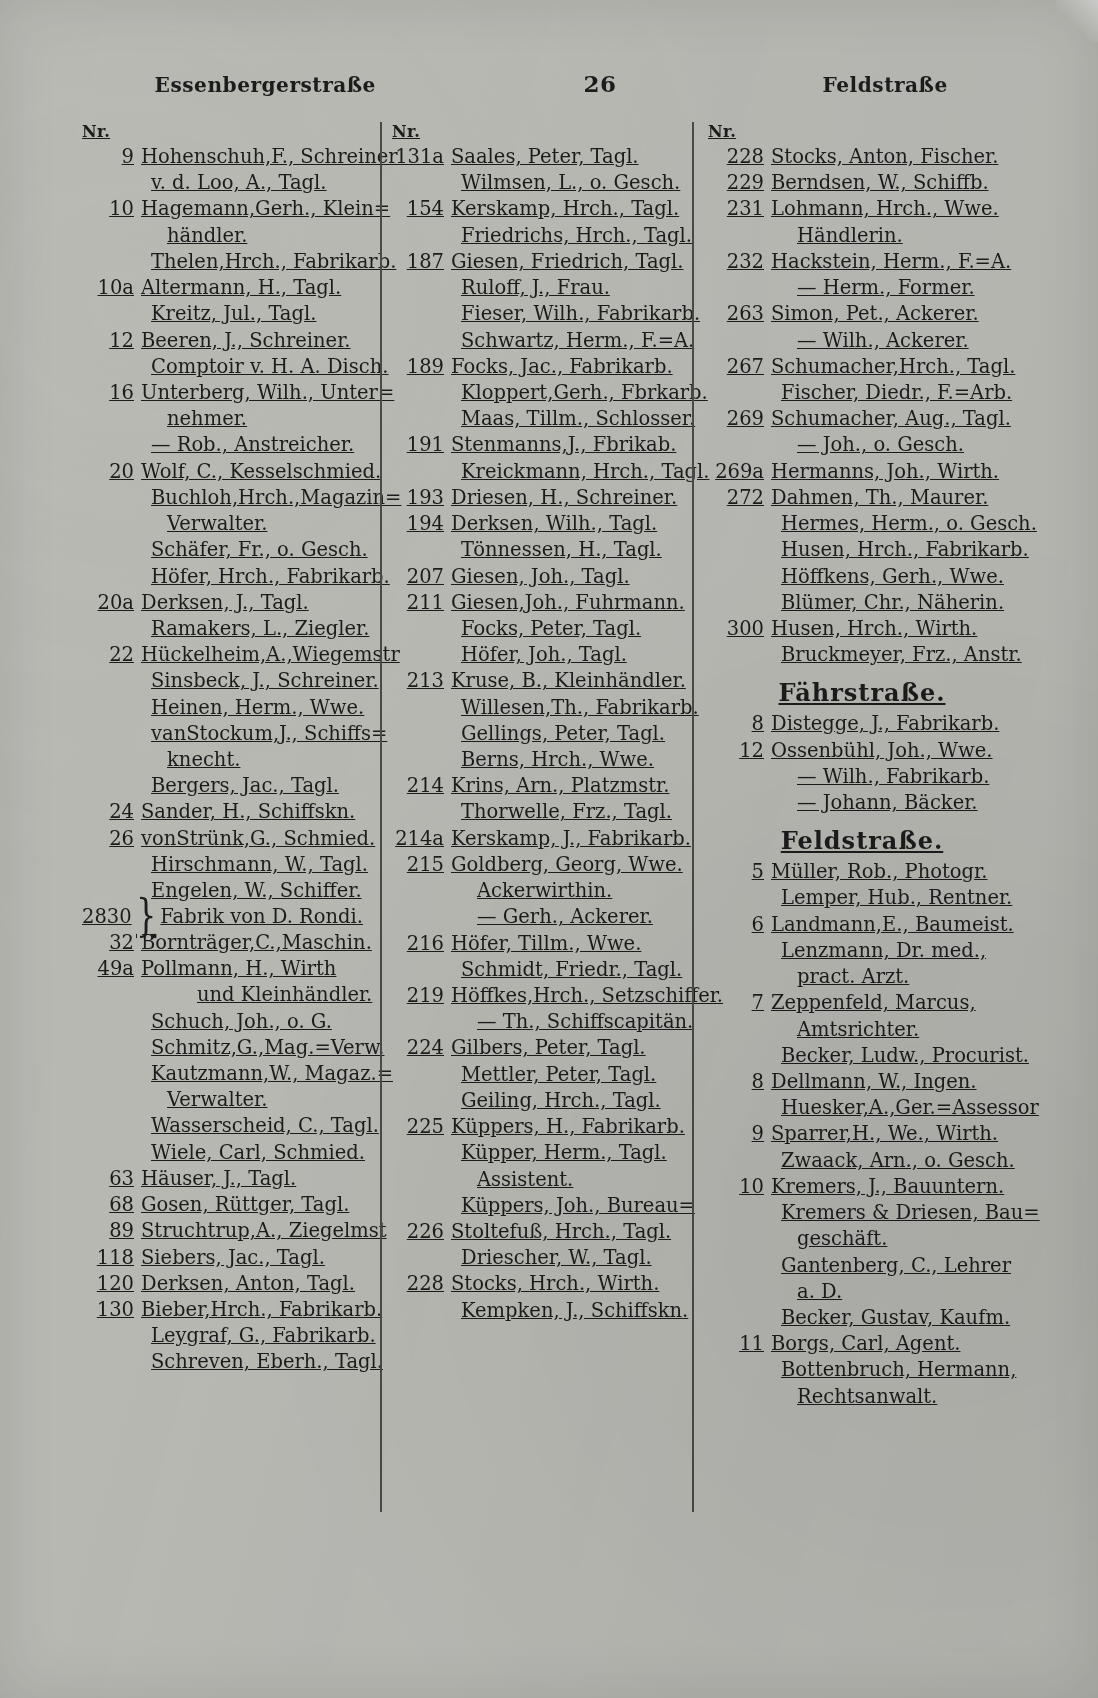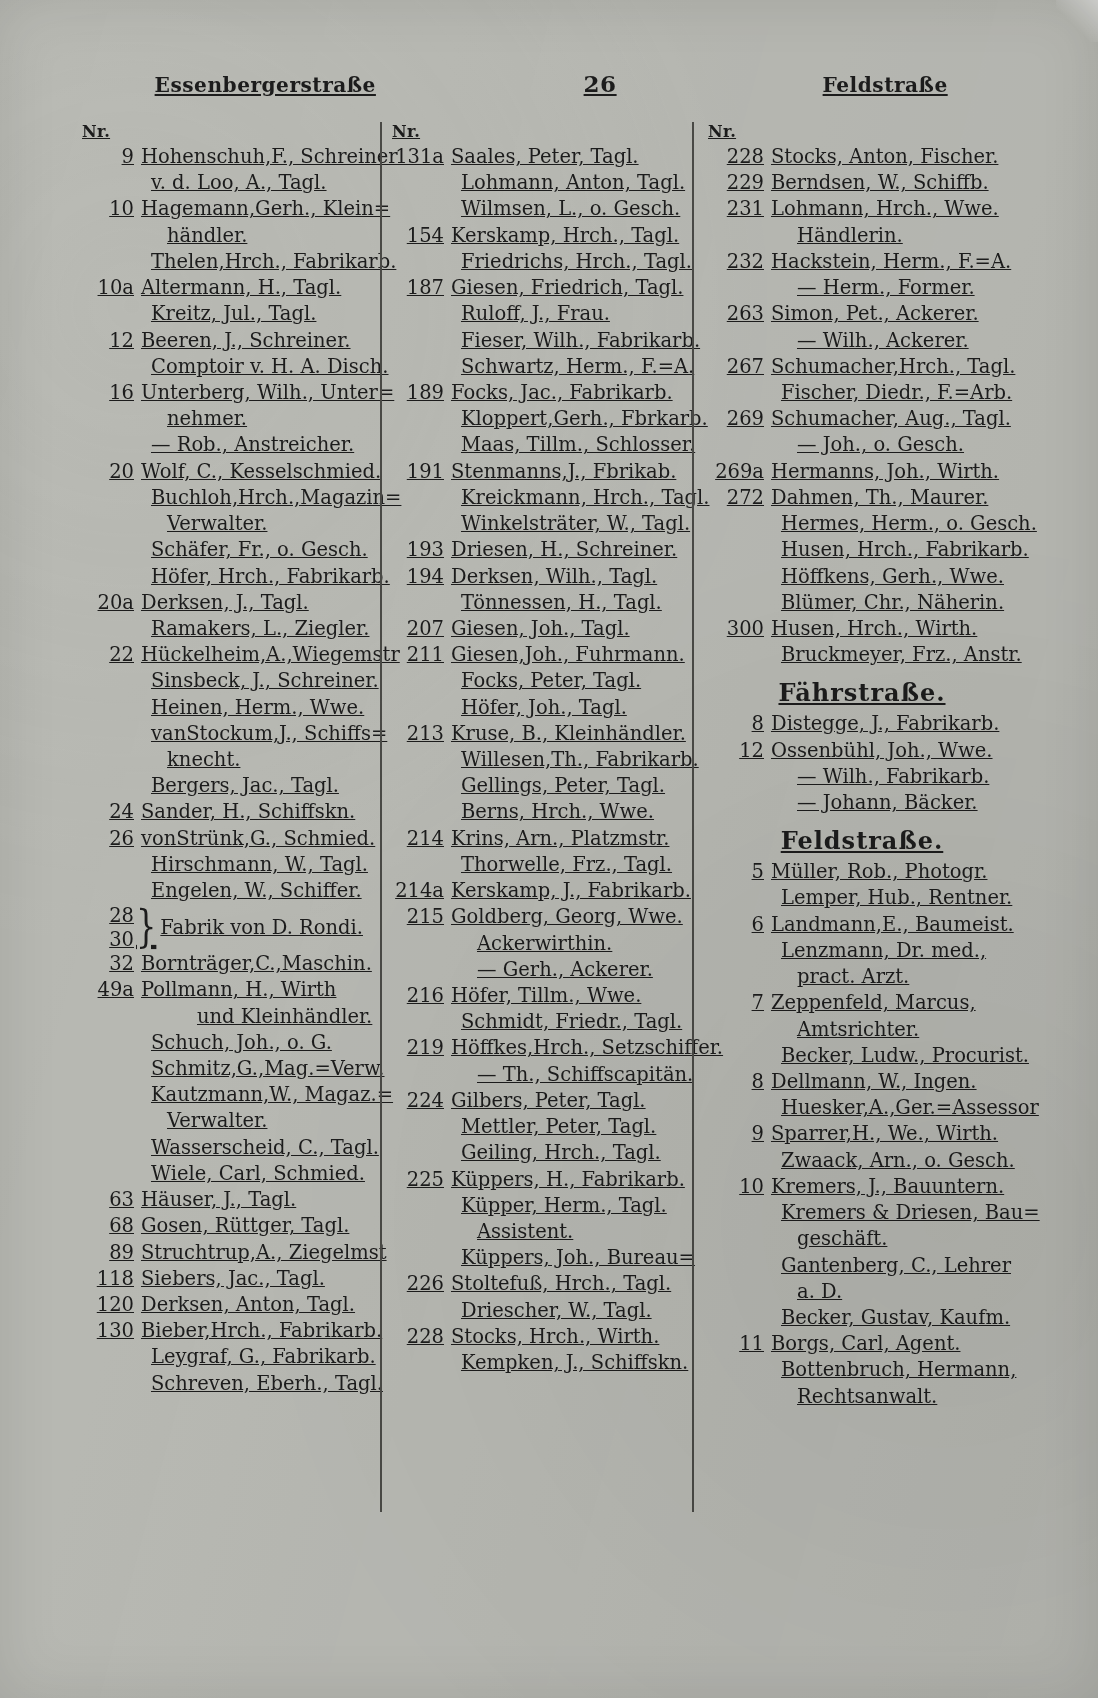--- a/index.html
+++ b/index.html
@@ -37,21 +37,20 @@
     position: absolute;
     top: 70px;
     left: 150px;
     width: 800px;
     height: 32px;
     display: flex;
     align-items: baseline;
     justify-content: space-between;
     font-size: 21px;
     letter-spacing: 0.5px;
-    text-decoration: underline;
   }
   .header .hdr-left,
   .header .hdr-right {
     font-family: "DejaVu Serif", serif;
     font-weight: 600;
     transform: scaleX(0.96);
   }
   .header .hdr-center {
     font-size: 23px;
     font-weight: 600;
@@ -115,21 +114,21 @@
     display: flex;
     align-items: center;
     font-size: 19.5px;
     line-height: 1.2;
   }
   .brace-nums {
     width: 52px;
     text-align: right;
     padding-right: 2px;
     display: flex;
-    flex-direction: column;
+    flex-direction: row;
     font-size: 19.5px;
   }
   .brace-mark {
     font-size: 32px;
     line-height: 0.8;
     margin-right: 4px;
     transform: scaleY(1.4);
   }
   .brace-txt { flex: 1; }
 
@@ -357,24 +356,20 @@
         </div>
       </div>
       <div class="col col-2">
         <div class="col-head">Nr.</div>
         <div class="entry">
           <div class="num">131a</div>
           <div class="txt">Saales, Peter, Tagl.</div>
         </div>
         <div class="entry indent1">
           <div class="num"></div>
-          <div class="txt">Lohmann, Anton, Tagl.</div>
-        </div>
-        <div class="entry indent1">
-          <div class="num"></div>
           <div class="txt">Wilmsen, L., o. Gesch.</div>
         </div>
         <div class="entry">
           <div class="num">154</div>
           <div class="txt">Kerskamp, Hrch., Tagl.</div>
         </div>
         <div class="entry indent1">
           <div class="num"></div>
           <div class="txt">Friedrichs, Hrch., Tagl.</div>
         </div>
@@ -406,24 +401,20 @@
           <div class="num"></div>
           <div class="txt">Maas, Tillm., Schlosser.</div>
         </div>
         <div class="entry">
           <div class="num">191</div>
           <div class="txt">Stenmanns,J., Fbrikab.</div>
         </div>
         <div class="entry indent1">
           <div class="num"></div>
           <div class="txt">Kreickmann, Hrch., Tagl.</div>
-        </div>
-        <div class="entry indent1">
-          <div class="num"></div>
-          <div class="txt">Winkelsträter, W., Tagl.</div>
         </div>
         <div class="entry">
           <div class="num">193</div>
           <div class="txt">Driesen, H., Schreiner.</div>
         </div>
         <div class="entry">
           <div class="num">194</div>
           <div class="txt">Derksen, Wilh., Tagl.</div>
         </div>
         <div class="entry indent1">

